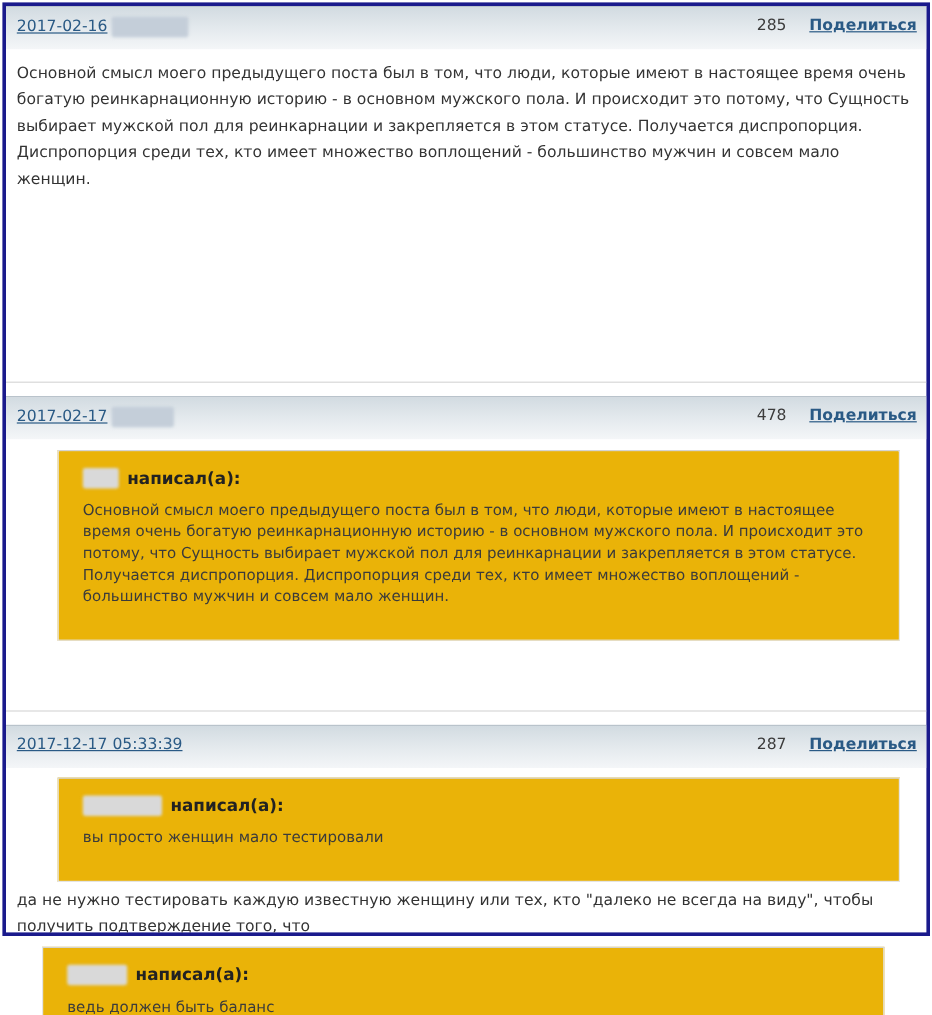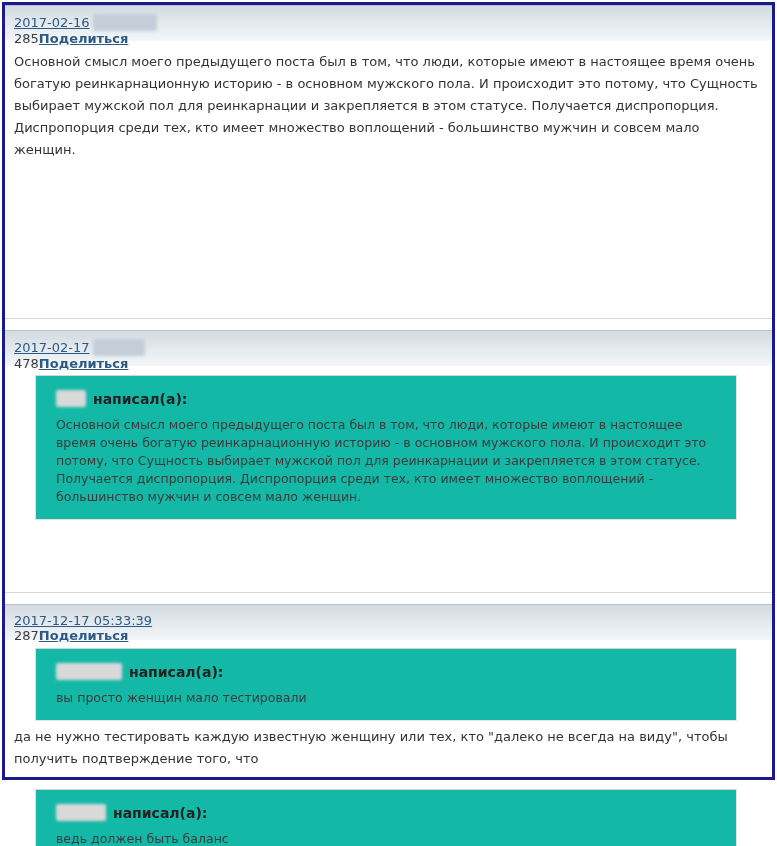--- a/index.html
+++ b/index.html
@@ -28,30 +28,29 @@
 
   
   .post-header {
     height: 36px;
     border-top: 1px solid #b9c3cb;
     background: linear-gradient(to bottom, #d2dbe1 0%, #e2e8ec 45%, #f4f6f8 100%);
     display: flex;
     justify-content: space-between;
     align-items: flex-start;
     padding: 8px 6px 0 9px;
-    flex-direction: column;
   }
   .header-left { display: flex; align-items: center; }
   .date-link {
     color: #2a5a85;
     text-decoration: underline;
     cursor: pointer;
     white-space: nowrap;
   }
-  .header-right { display: flex; align-items: baseline; padding-right: 2px; }
+  .header-right { display: flex; align-items: baseline; gap: 19px; padding-right: 2px; }
   .post-number { color: #3c3c3c; }
   .share-link { color: #2a5a85; text-decoration: underline; cursor: pointer; font-weight: bold; }
 
   
   .redact {
     display: inline-block;
     border-radius: 2px;
     filter: blur(1.4px);
     vertical-align: middle;
   }
@@ -63,25 +62,25 @@
   
   .post-body { padding: 0 9px; overflow: hidden; }
   .p285-body { height: 277px; }
   .p286-body { height: 226px; }
   .p287-body { height: 138px; }
   .body-text { margin: 10px 0 0 0; line-height: 22px; color: #333; }
 
   
   .quote {
     width: 702px;
-    margin: 9px 0 0 21px;
-    background: #14b8a6;
+    margin: 9px 0 0 34px;
+    background: #eab308;
     border: 1px solid #e4e4e4;
     border-top-color: #d4d4d4;
-    padding: 14px 20px 13px 20px;
+    padding: 14px 20px 27px 20px;
   }
   .quote-header {
     font-weight: bold;
     font-size: 14px;
     color: #222222;
     display: flex;
     align-items: center;
   }
   .quote-text {
     margin: 9px 0 0 0;

